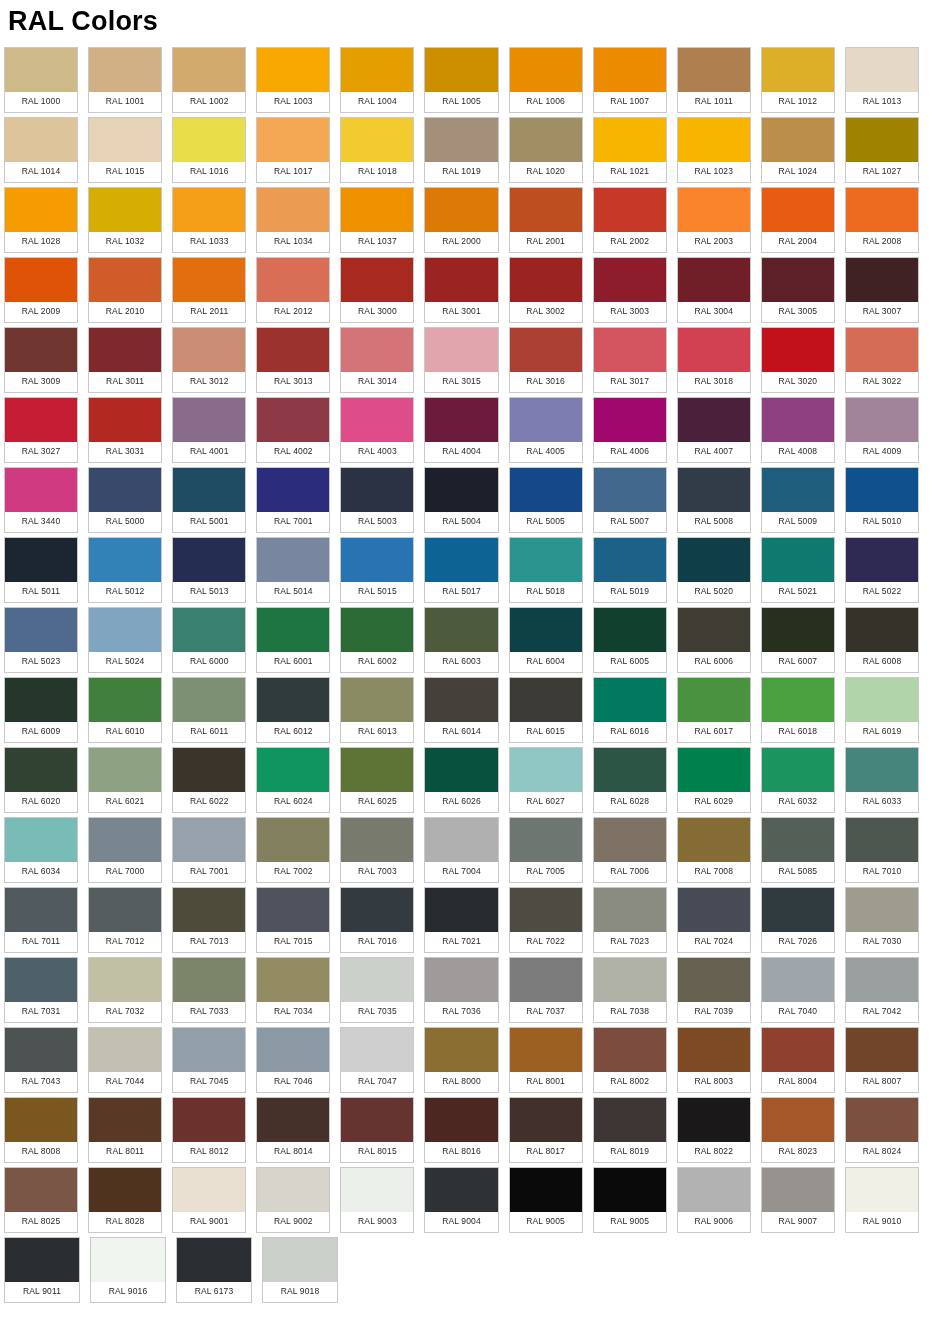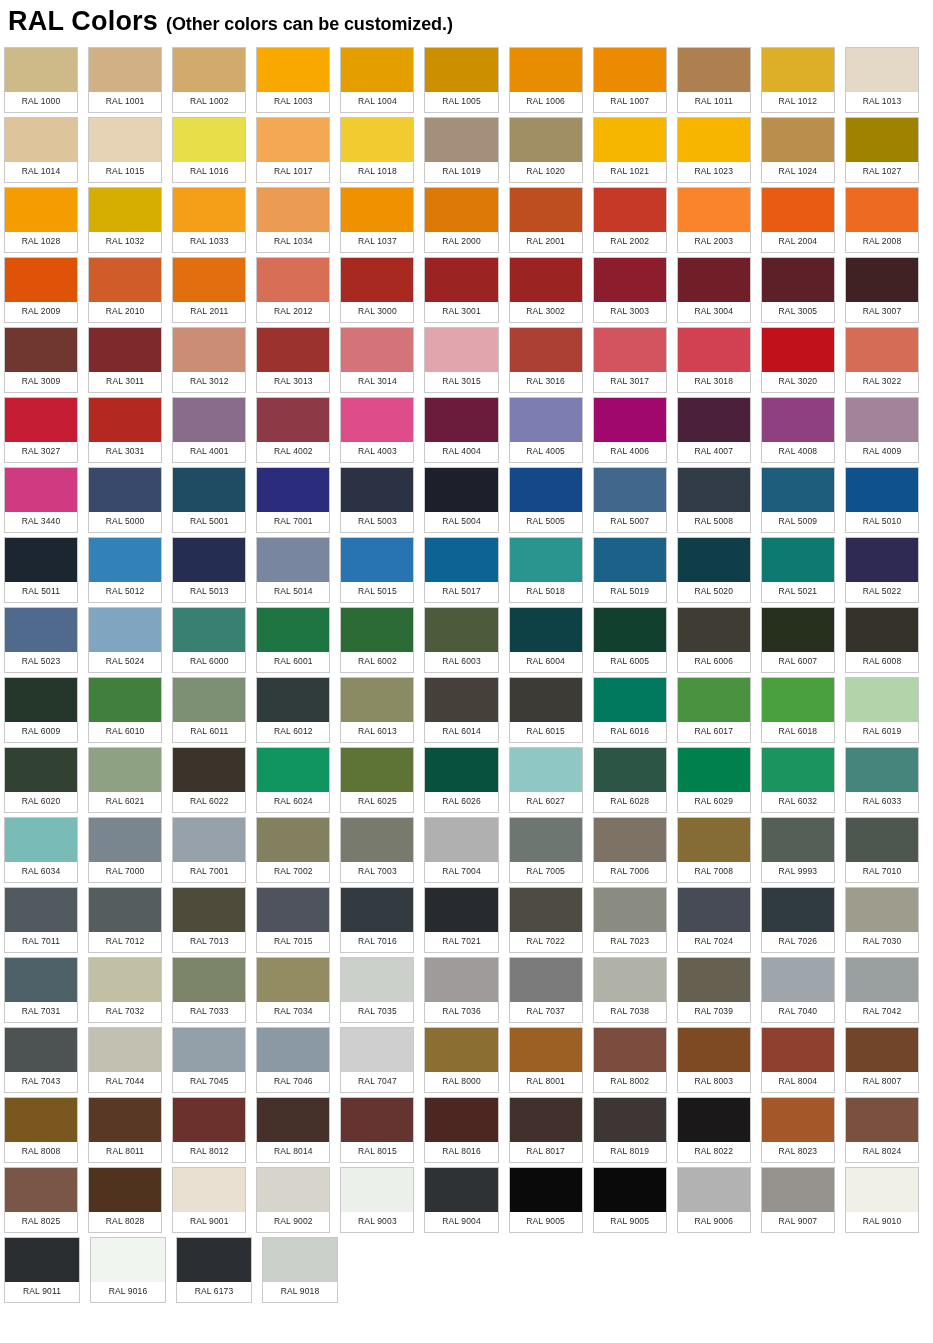--- a/index.html
+++ b/index.html
@@ -91,21 +91,20 @@
     padding-bottom: 1px;
   }
 </style>
 </head>
 <body>
 
 <div id="page">
 
   <div id="header">
     <span id="title-main">RAL Colors</span>
-    <span id="title-sub">(Other colors can be customized.)</span>
   </div>
 
   <div id="grid">
       <div class="grid-row">
         <div class="swatch-card">
           <div class="swatch-color" style="background-color: rgb(205, 186, 136);"></div>
           <div class="swatch-label">RAL 1000</div>
         </div>
         <div class="swatch-card">
           <div class="swatch-color" style="background-color: rgb(208, 176, 132);"></div>
@@ -640,21 +639,21 @@
         <div class="swatch-card">
           <div class="swatch-color" style="background-color: rgb(126, 114, 101);"></div>
           <div class="swatch-label">RAL 7006</div>
         </div>
         <div class="swatch-card">
           <div class="swatch-color" style="background-color: rgb(133, 108, 53);"></div>
           <div class="swatch-label">RAL 7008</div>
         </div>
         <div class="swatch-card">
           <div class="swatch-color" style="background-color: rgb(84, 95, 87);"></div>
-          <div class="swatch-label">RAL 9993</div>
+          <div class="swatch-label">RAL 5085</div>
         </div>
         <div class="swatch-card">
           <div class="swatch-color" style="background-color: rgb(78, 86, 80);"></div>
           <div class="swatch-label">RAL 7010</div>
         </div>
       </div>
       <div class="grid-row">
         <div class="swatch-card">
           <div class="swatch-color" style="background-color: rgb(81, 91, 95);"></div>
           <div class="swatch-label">RAL 7011</div>

